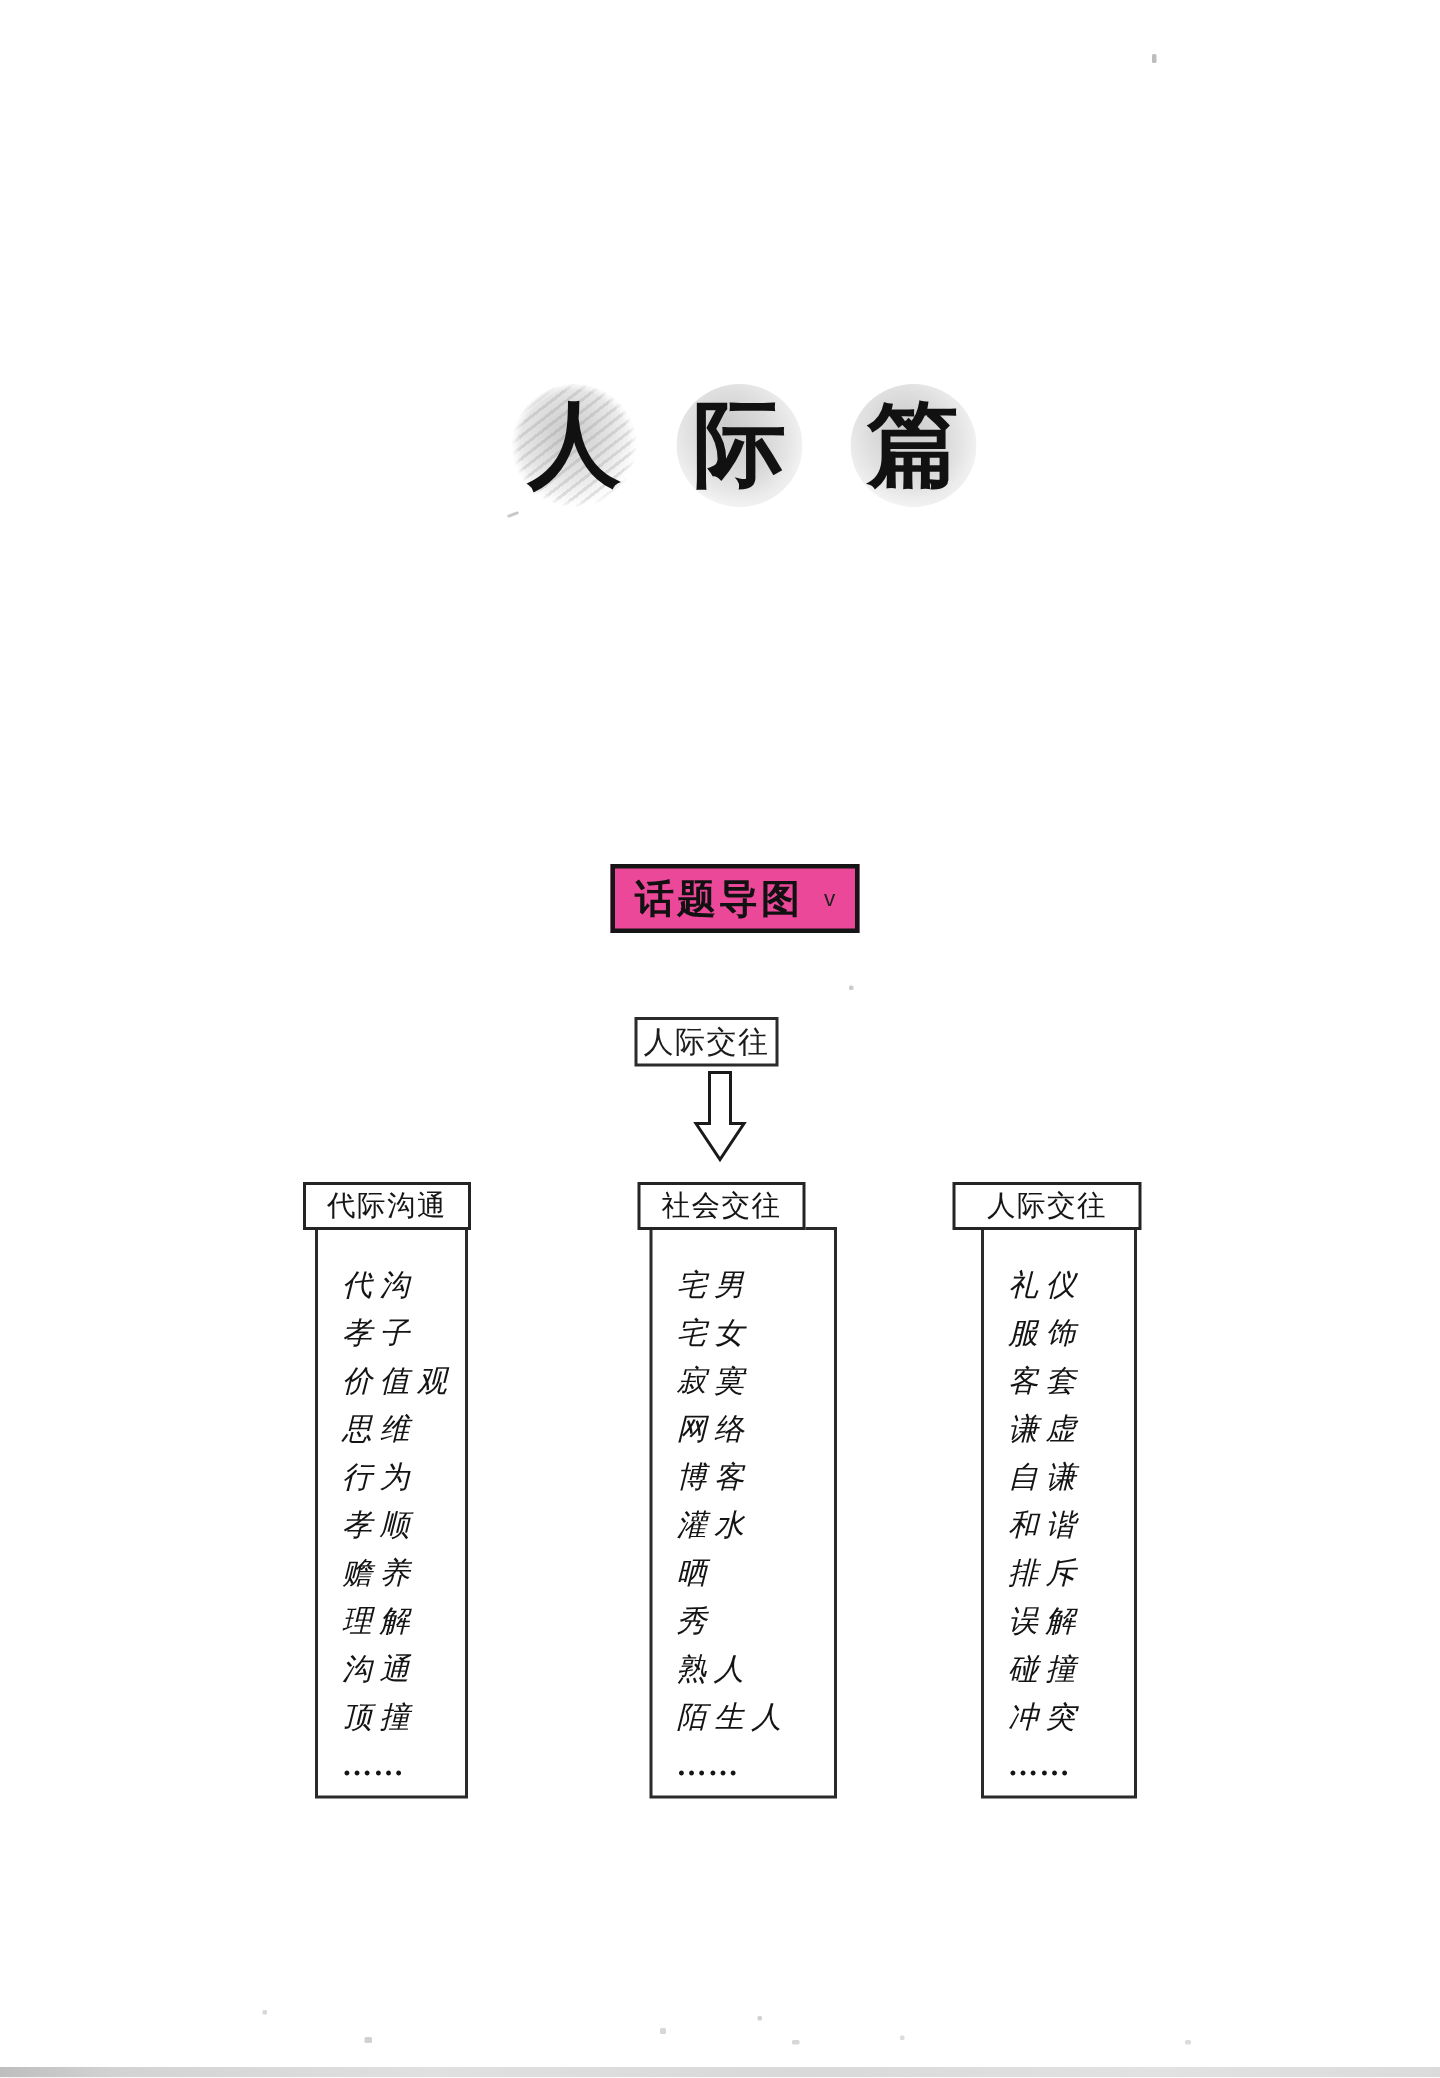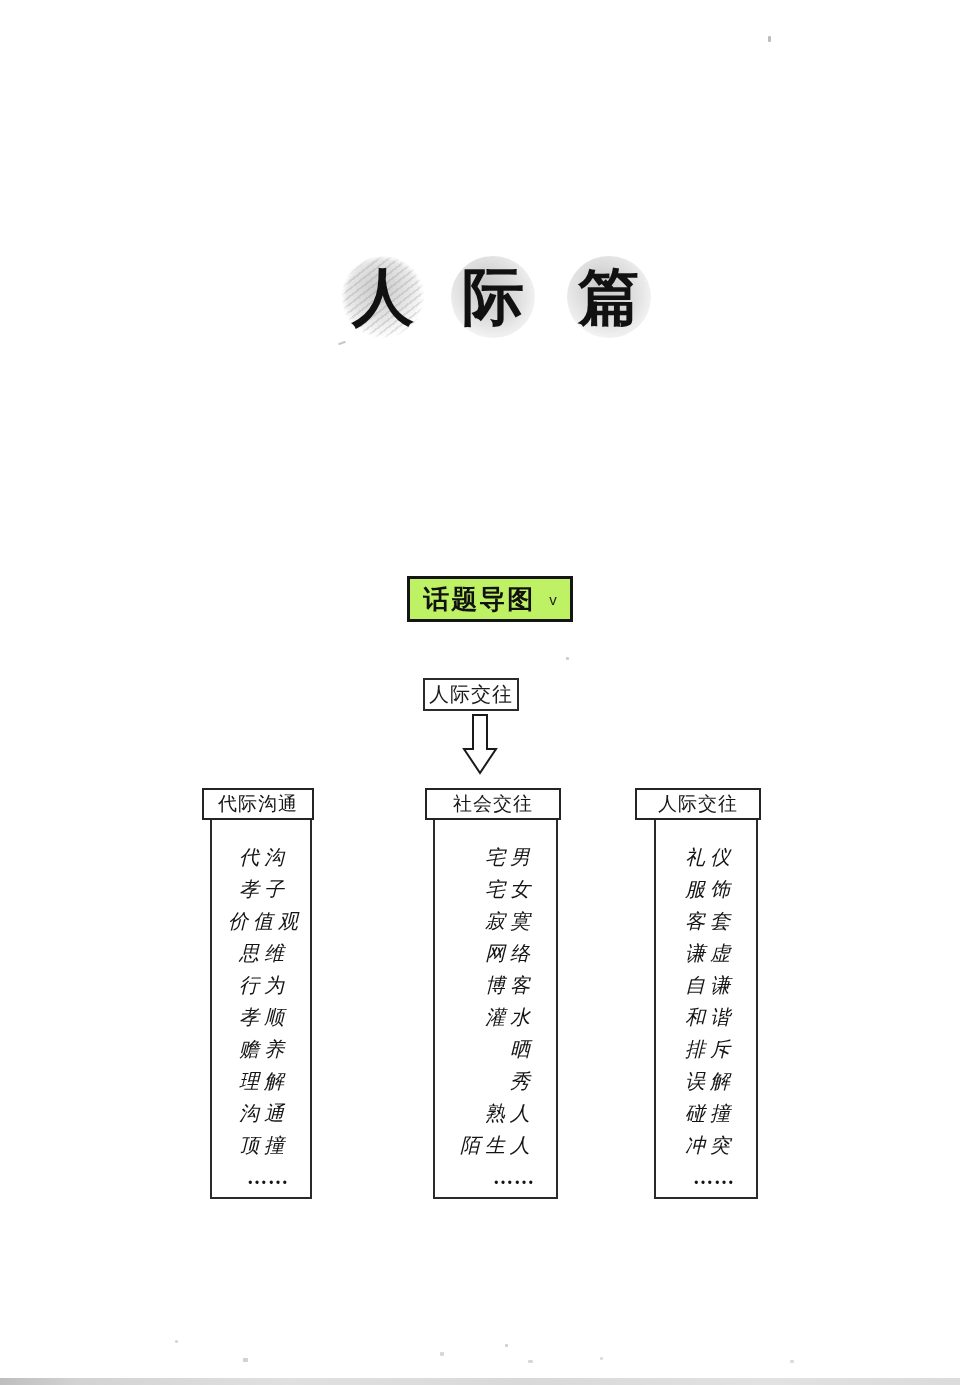--- a/index.html
+++ b/index.html
@@ -52,21 +52,21 @@
   #title-u3 { left: 559px; }
 
   
   .topicmap-box {
     position: absolute;
     left: 407px;
     top: 576px;
     width: 166px;
     height: 46px;
     border: 3px solid #151515;
-    background: #bef264;
+    background: #ec4899;
     display: flex;
     align-items: center;
     justify-content: center;
   }
   .topicmap-label {
     font-size: 26px;
     font-weight: 700;
     letter-spacing: 2px;
     color: #111;
   }
@@ -113,32 +113,31 @@
     z-index: 2;
     display: flex;
     align-items: center;
     justify-content: center;
     font-size: 19px;
     letter-spacing: 1px;
     color: #161616;
     text-align: right;
   }
   #col-header-0 { left: 202px; width: 112px; }
-  #col-header-1 { left: 425px; width: 136px; }
+  #col-header-1 { left: 425px; width: 112px; }
   #col-header-2 { left: 635px; width: 126px; }
 
   .col-list {
     position: absolute;
     top: 818px;
     height: 381px;
     border: 2px solid #2a2a2a;
     background: #fff;
     z-index: 1;
     padding: 21px 21px 0 16px;
-    text-align: right;
   }
   #col-list-0 { left: 210px; width: 102px; }
   #col-list-1 { left: 433px; width: 125px; }
   #col-list-2 { left: 654px; width: 104px; }
 
   .list-item {
     font-size: 20px;
     line-height: 32px;
     height: 32px;
     letter-spacing: 5px;

